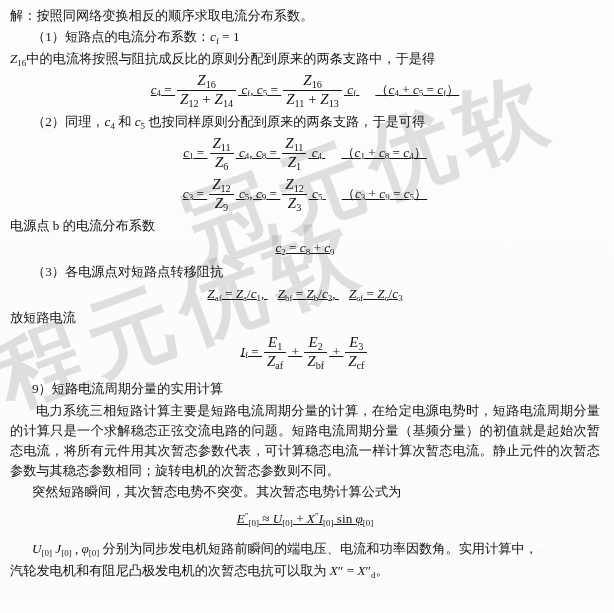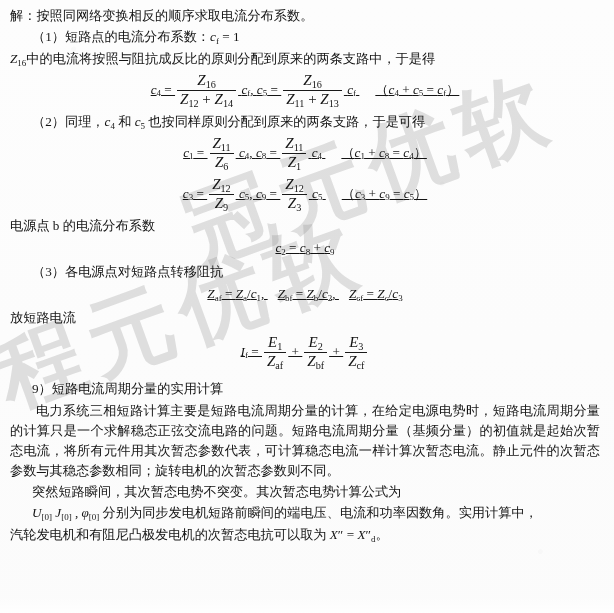--- a/index.html
+++ b/index.html
@@ -181,20 +181,23 @@
       <span class="frac"><span class="num"><span class="it">E</span><sub>3</sub></span><span class="den"><span class="it">Z</span><sub>cf</sub></span></span>
     </div>
 
     <p class="line" style="padding-left:22px;margin-top:8px"><span>9）短路电流周期分量的实用计算</span></p>
 
     <p class="para indent2"><span>电力系统三相短路计算主要是短路电流周期分量的计算，在给定电源电势时，短路电流周期分量的计算只是一个求解稳态正弦交流电路的问题。短路电流周期分量（基频分量）的初值就是起始次暂态电流，将所有元件用其次暂态参数代表，可计算稳态电流一样计算次暂态电流。静止元件的次暂态参数与其稳态参数相同；旋转电机的次暂态参数则不同。</span></p>
 
 
     <p class="line" style="padding-left:22px"><span>突然短路瞬间，其次暂态电势不突变。其次暂态电势计算公式为</span></p>
 
+    <div class="eqrow" style="margin:7px 0 9px 0">
+      <span class="it">E</span><sup>″</sup><sub>[0]</sub> ≈ <span class="it">U</span><sub>[0]</sub> + <span class="it">X</span><sup>″</sup><span class="it">I</span><sub>[0]</sub> sin <span class="it">φ</span><sub>[0]</sub>
+    </div>
 
     <p class="line" style="padding-left:22px"><span class="it">U</span><sub>[0]</sub> <span class="it">J</span><sub>[0]</sub> , <span class="it">φ</span><sub>[0]</sub> 分别为同步发电机短路前瞬间的端电压、电流和功率因数角。实用计算中，</p>
 
     <p class="line">汽轮发电机和有阻尼凸极发电机的次暂态电抗可以取为 <span class="it">X</span>″ = <span class="it">X</span>″<sub>d</sub>。</p>
 
   </div>
 
   <div class="bottomfade"></div>
 </div>
 

